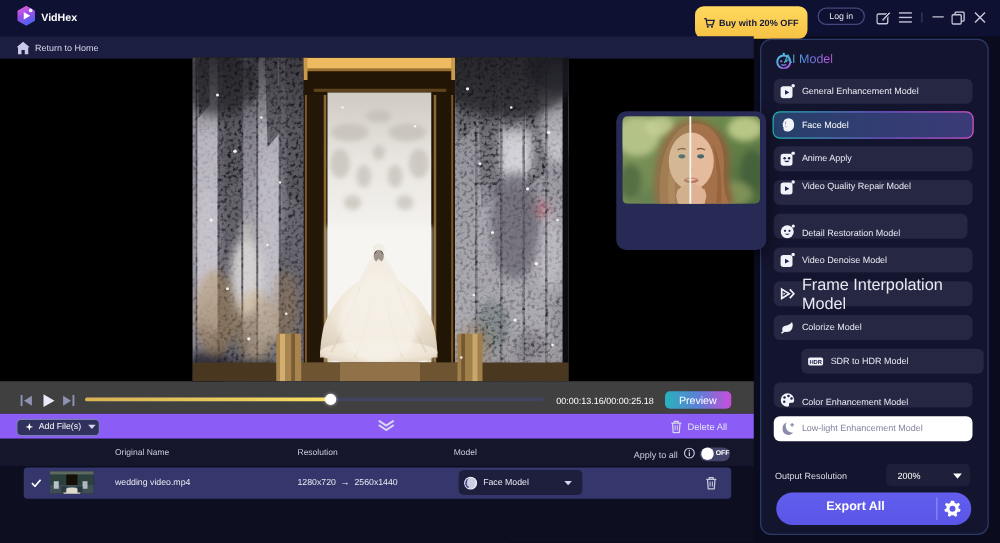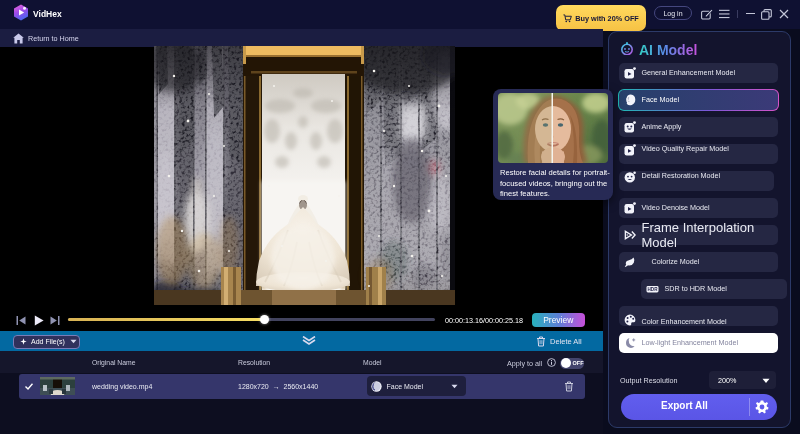--- a/index.html
+++ b/index.html
@@ -285,42 +285,42 @@
       <circle cx="215" cy="240" r="1"></circle>
     <circle cx="120" cy="40" r="1"></circle>
       <circle cx="178" cy="55" r="1"></circle>
       <circle cx="115" cy="140" r="1"></circle>
     <circle cx="185" cy="150" r="1.1"></circle>
       <circle cx="128" cy="200" r="1"></circle>
       <circle cx="172" cy="215" r="1"></circle>
   </g>
 </svg>
 
-<div class="abs" style="left:0;top:305px;width:603px;height:25.5px;background:#000000">
+<div class="abs" style="left:0;top:305px;width:603px;height:25.5px;background:#404040">
   <svg class="abs" style="left:15.5px;top:10.5px" width="10" height="9" viewBox="0 0 10 9">
     <rect x="0.5" width="1.5" height="9" fill="#9093b2"></rect>
       <path d="M9.5 0.5 L3.2 4.5 L9.5 8.5 Z" fill="#9093b2"></path>
   </svg>
   <svg class="abs" style="left:33.5px;top:9.5px" width="10" height="11" viewBox="0 0 10 11">
     <path d="M0.8 0.4 L9.6 5.5 L0.8 10.6 Z" fill="#eceaf8"></path>
   </svg>
   <svg class="abs" style="left:49.5px;top:10.5px" width="10" height="9" viewBox="0 0 10 9">
     <path d="M0.5 0.5 L6.8 4.5 L0.5 8.5 Z" fill="#9093b2"></path>
       <rect x="8" width="1.5" height="9" fill="#9093b2"></rect>
   </svg>
   <div class="abs" style="left:68px;top:12.8px;width:367px;height:3.6px;border-radius:2px;background:#42435e"></div>
   <div class="abs" style="left:68px;top:12.8px;width:196px;height:3.6px;border-radius:2px;background:linear-gradient(90deg,#d8b254,#f7de63)"></div>
   <div class="abs" style="left:259.5px;top:10px;width:9px;height:9px;border-radius:50%;background:#fff;box-shadow:0 0 3px rgba(255,255,255,0.6)"></div>
   <div class="abs" style="left:445px;top:11px;color:#fff;font-size:7.2px">00:00:13.16/00:00:25.18</div>
   <div class="abs" style="left:532px;top:7.5px;width:52.5px;height:14.5px;border-radius:4px;background:linear-gradient(90deg,#28b2bd,#5c7fd6 50%,#c74fd9);display:flex;align-items:center;justify-content:center">
     <span style="color:#fff;font-size:8.5px;font-weight:normal">Preview</span>
   </div>
 </div>
 
-<div class="abs" style="left:0;top:330.5px;width:603px;height:20.5px;background:#0369a1">
+<div class="abs" style="left:0;top:330.5px;width:603px;height:20.5px;background:#8b5cf6">
   <div class="abs" style="left:13px;top:4px;width:67px;height:14.5px;border:1px solid #7a7cb8;border-radius:4px;background:#30315c;display:flex;align-items:center;white-space:nowrap">
     <svg width="7" height="7" viewBox="0 0 8 8" style="margin-left:6px">
         <path d="M4 0.4 L4.9 3.1 L7.6 4 L4.9 4.9 L4 7.6 L3.1 4.9 L0.4 4 L3.1 3.1 Z" fill="#fff"></path>
       </svg>
     <span style="color:#fff;font-size:7px;margin-left:4px">Add File(s)</span>
     <svg width="7" height="5" viewBox="0 0 7 5" style="margin-left:5px">
         <path d="M0.5 0.8 L3.5 4.2 L6.5 0.8 Z" fill="#d8d9ee"></path>
       </svg>
   </div>
   <svg class="abs" style="left:302px;top:5.5px" width="14" height="9" viewBox="0 0 14 9">
@@ -395,21 +395,21 @@
           <stop offset="1" stop-color="#b44fe0"></stop>
         </linearGradient>
       </defs>
     <circle cx="7" cy="7.5" r="5.2" fill="none" stroke="url(#rb)" stroke-width="1.6"></circle>
     <rect x="6.4" y="1" width="1.2" height="1.6" fill="#3ec8e8"></rect>
       <circle cx="7" cy="0.9" r="0.9" fill="#3ec8e8"></circle>
     <circle cx="5" cy="7" r="0.9" fill="url(#rb)"></circle>
       <circle cx="9" cy="7" r="0.9" fill="url(#rb)"></circle>
     <path d="M5 9.6 Q7 10.8 9 9.6" stroke="url(#rb)" stroke-width="1" fill="none"></path>
   </svg>
-  <div class="abs" style="left:30px;top:10px;font-size:14px;font-weight:bold;background:linear-gradient(90deg,#35d0c5,#5a8ae8 45%,#c653dd);-webkit-background-clip:text;background-clip:text;color:transparent">AI Model</div>
+  <div class="abs" style="left:18px;top:10px;font-size:10px;font-weight:normal;background:linear-gradient(90deg,#35d0c5,#5a8ae8 45%,#c653dd);-webkit-background-clip:text;background-clip:text;color:transparent">AI Model</div>
 </div>
 
 <div id="models">
     <div class="abs" style="left:619px;top:62.5px;width:158.5px;height:20px;border-radius:5px;background:#252743;display:flex;align-items:center">
       <span style="margin-left:4.5px;display:flex">
         <svg width="12" height="12" viewBox="0 0 12 12">
           <rect x="0.5" y="2" width="9.5" height="9.5" rx="2.2" fill="#f2f3fa"></rect>
           <path d="M4 5 L7.5 6.9 L4 8.8 Z" fill="#23244a"></path>
           <circle cx="10.5" cy="1.6" r="1.4" fill="#f2f3fa"></circle>
         </svg>
@@ -442,21 +442,21 @@
     <div class="abs" style="left:619px;top:143.5px;width:158.5px;height:20px;border-radius:5px;background:#252743;display:flex;align-items:flex-start">
       <span style="margin-left:4.5px;display:flex">
         <svg width="12" height="12" viewBox="0 0 12 12">
           <rect x="0.5" y="2" width="9.5" height="9.5" rx="2.2" fill="#f2f3fa"></rect>
           <path d="M4 5 L7.5 6.9 L4 8.8 Z" fill="#23244a"></path>
           <circle cx="10.5" cy="1.6" r="1.4" fill="#f2f3fa"></circle>
         </svg>
       </span>
       <span style="color:#e9eaf2;font-size:7.2px;margin-left:6px">Video Quality Repair Model</span>
     </div>
-    <div class="abs" style="left:619px;top:170.5px;width:155px;height:20px;border-radius:5px;background:#252743;display:flex;align-items:flex-start">
+    <div class="abs" style="left:619px;top:170.5px;width:155px;height:20px;border-radius:5px;background:#252743;display:flex;align-items:flex-end">
       <span style="margin-left:4.5px;display:flex">
         <svg width="12" height="12" viewBox="0 0 12 12">
           <circle cx="5.8" cy="6.4" r="5.2" fill="#f2f3fa"></circle>
           <circle cx="4" cy="5.6" r="0.9" fill="#23244a"></circle>
           <circle cx="7.6" cy="5.6" r="0.9" fill="#23244a"></circle>
           <path d="M3.6 8 Q5.8 9.8 8 8 Z" fill="#23244a"></path>
           <circle cx="10.6" cy="1.8" r="1.3" fill="#f2f3fa"></circle>
         </svg>
       </span>
       <span style="color:#e9eaf2;font-size:7.2px;margin-left:6px">Detail Restoration Model</span>
@@ -481,21 +481,21 @@
       </span>
       <span style="color:#e9eaf2;font-size:13px;margin-left:6px">Frame Interpolation Model</span>
     </div>
     <div class="abs" style="left:619px;top:251.5px;width:158.5px;height:20px;border-radius:5px;background:#252743;display:flex;align-items:center">
       <span style="margin-left:4.5px;display:flex">
         <svg width="12" height="12" viewBox="0 0 12 12">
           <path d="M2 8.8 Q1 5.4 4.2 4.6 Q8.2 3.8 9.6 1.6 Q11 4.2 9.8 6.8 Q8.4 9.6 5.4 9.6 Q3 9.6 2 8.8 Z" fill="#f2f3fa"></path>
           <path d="M1.2 10.6 Q3.6 8.2 6 7.4" stroke="#f2f3fa" stroke-width="1.2" fill="none"></path>
         </svg>
       </span>
-      <span style="color:#e9eaf2;font-size:7.2px;margin-left:16px">Colorize Model</span>
+      <span style="color:#e9eaf2;font-size:7.2px;margin-left:6px">Colorize Model</span>
     </div>
     <div class="abs" style="left:641px;top:278.5px;width:146px;height:20px;border-radius:5px;background:#252743;display:flex;align-items:center">
       <span style="margin-left:4.5px;display:flex">
         <svg width="13" height="12" viewBox="0 0 13 12">
           <rect x="0.5" y="3" width="12" height="6.4" rx="1.4" fill="#f2f3fa"></rect>
           <text x="6.5" y="8.1" font-size="4.6" font-weight="bold" fill="#23244a" text-anchor="middle" font-family="Liberation Sans">HDR</text>
         </svg>
       </span>
       <span style="color:#e9eaf2;font-size:7.2px;margin-left:6px">SDR to HDR Model</span>
     </div>
@@ -574,14 +574,13 @@
     <ellipse cx="47.5" cy="32" rx="2.7" ry="1.7" fill="#47666f"></ellipse>
     <ellipse cx="62.5" cy="32" rx="2.7" ry="1.7" fill="#47666f"></ellipse>
     <path d="M44 27 Q47 25 50.5 26.5 M59.5 26.5 Q63 25 66 27" stroke="#8a5f3c" stroke-width="1.2" fill="none"></path>
     <path d="M54.5 34 Q53.6 41 55 44.5" stroke="#c99878" stroke-width="1.1" fill="none"></path>
     <path d="M49.5 51 Q55 54.5 60.5 51" stroke="#b5755e" stroke-width="1.8" fill="none"></path>
     <path d="M49.5 50.5 Q55 48.6 60.5 50.5" stroke="#c98878" stroke-width="1.1" fill="none"></path>
 
     <rect x="0" y="0" width="54" height="70" fill="#9aa878" opacity="0.22"></rect>
     <rect x="53.5" y="0" width="1.5" height="70" fill="#f4f4ee"></rect>
   </svg>
-  <div class="abs" style="left:7px;top:79px;width:116px;color:#fff;font-size:7.6px;line-height:10.6px;white-space:nowrap">Restore facial details for portrait-<br>focused videos, bringing out the<br>finest features.</div>
 </div>
 
 </body></html>

